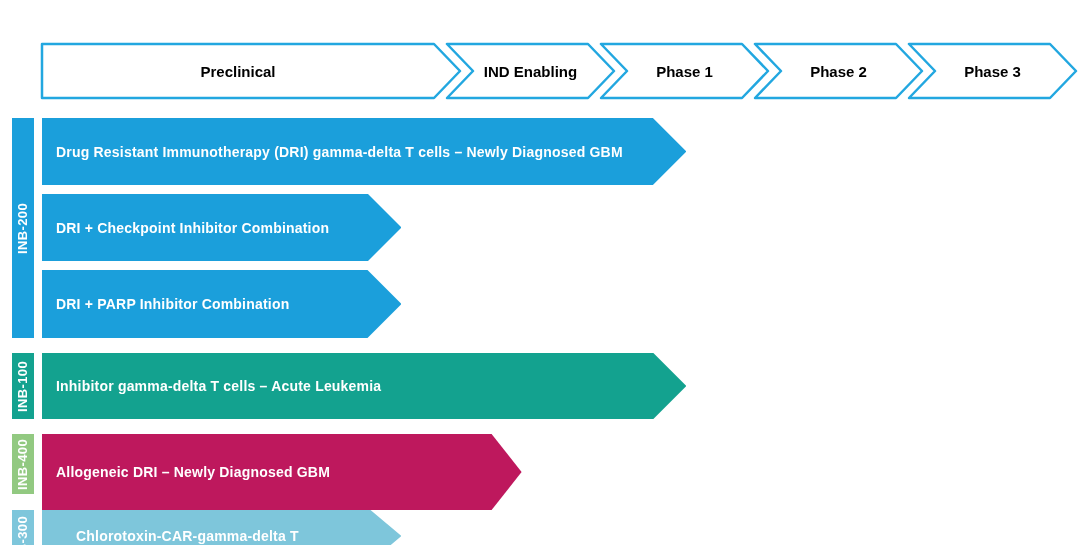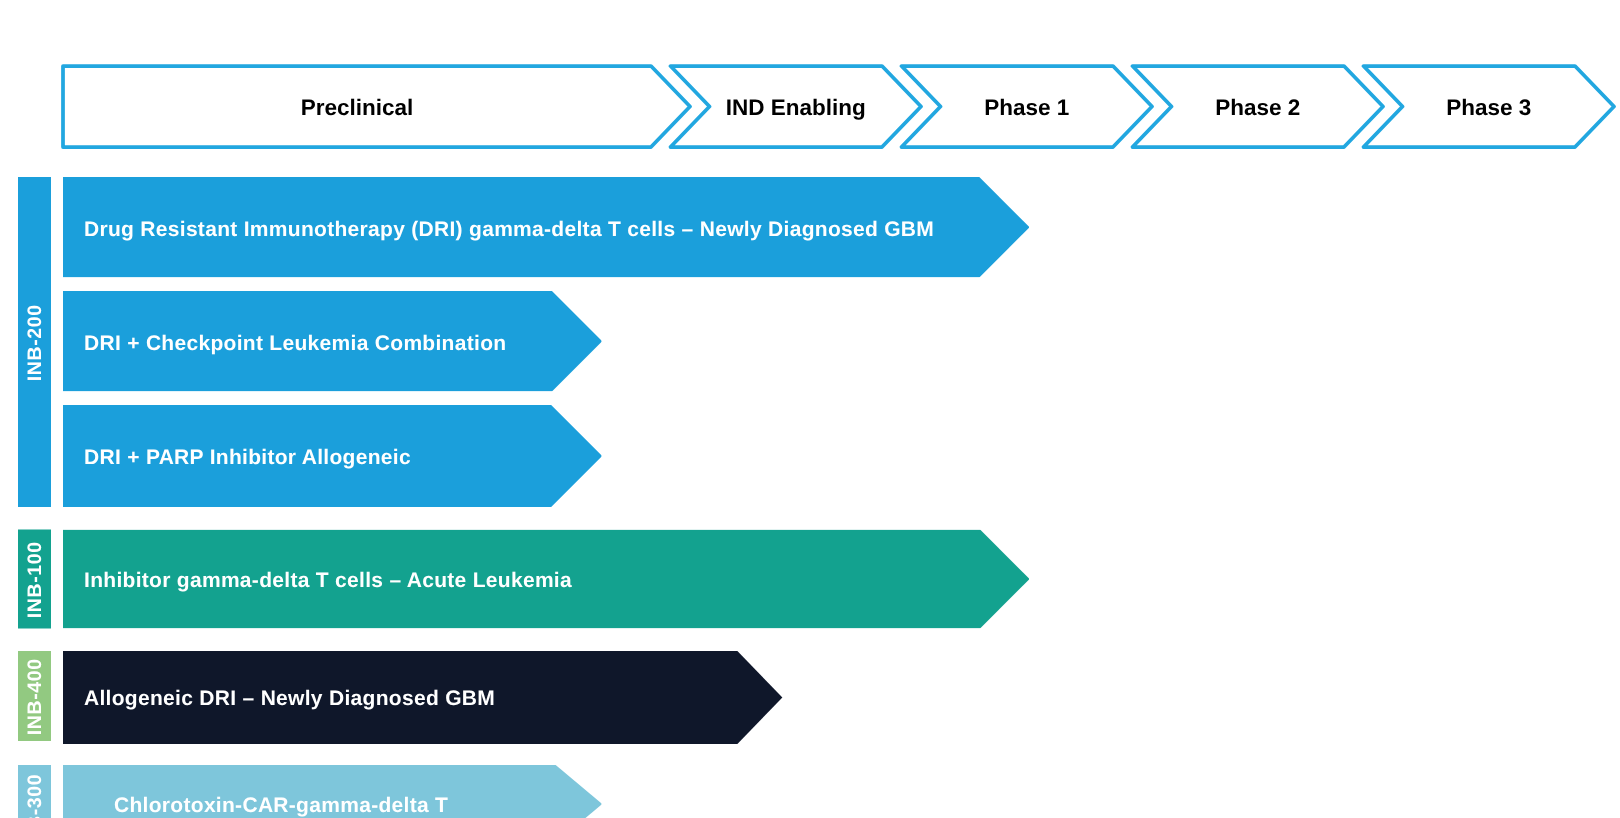--- a/index.html
+++ b/index.html
@@ -38,29 +38,29 @@
       <polygon points="755,8 896,8 922,35 896,62 755,62 781,35" fill="#FFFFFF" stroke="#22A7E0" stroke-width="2.5" stroke-linejoin="round"></polygon>
       <text x="838.5" y="40.5" text-anchor="middle" fill="#000000">Phase 2</text>
       <polygon points="909,8 1050,8 1076,35 1050,62 909,62 935,35" fill="#FFFFFF" stroke="#22A7E0" stroke-width="2.5" stroke-linejoin="round"></polygon>
       <text x="992.5" y="40.5" text-anchor="middle" fill="#000000">Phase 3</text>
     </svg>
   <div id="rows">
       <div class="bar" style="top: 82px; left: 42px; width: 644.38px; height: 67px; background: rgb(27, 159, 219); clip-path: polygon(0px 0px, calc(100% - 33.5px) 0px, 100% 50%, calc(100% - 33.5px) 100%, 0px 100%);">
         <span>Drug Resistant Immunotherapy (DRI) gamma-delta T cells – Newly Diagnosed GBM</span>
       </div>
       <div class="bar" style="top: 158px; left: 42px; width: 359.48px; height: 67px; background: rgb(27, 159, 219); clip-path: polygon(0px 0px, calc(100% - 33.5px) 0px, 100% 50%, calc(100% - 33.5px) 100%, 0px 100%);">
-        <span>DRI + Checkpoint Leukemia Combination</span>
+        <span>DRI + Checkpoint Inhibitor Combination</span>
       </div>
       <div class="bar" style="top: 234px; left: 42px; width: 359.48px; height: 68px; background: rgb(27, 159, 219); clip-path: polygon(0px 0px, calc(100% - 34px) 0px, 100% 50%, calc(100% - 34px) 100%, 0px 100%);">
-        <span>DRI + PARP Inhibitor Allogeneic</span>
+        <span>DRI + PARP Inhibitor Combination</span>
       </div>
       <div class="bar" style="top: 317px; left: 42px; width: 644.38px; height: 66px; background: rgb(19, 162, 143); clip-path: polygon(0px 0px, calc(100% - 33px) 0px, 100% 50%, calc(100% - 33px) 100%, 0px 100%);">
         <span>Inhibitor gamma-delta T cells – Acute Leukemia</span>
       </div>
-      <div class="bar" style="top: 398px; left: 42px; width: 479.6px; height: 62px; background: #0f172a; clip-path: polygon(0px 0px, calc(100% - 30px) 0px, 100% 50%, calc(100% - 30px) 100%, 0px 100%);">
+      <div class="bar" style="top: 398px; left: 42px; width: 479.6px; height: 76px; background: #be185d; clip-path: polygon(0px 0px, calc(100% - 30px) 0px, 100% 50%, calc(100% - 30px) 100%, 0px 100%);">
         <span>Allogeneic DRI – Newly Diagnosed GBM</span>
       </div>
       <div class="bar" style="top: 474px; left: 42px; width: 359.48px; height: 52px; background: rgb(126, 198, 219); clip-path: polygon(0px 0px, calc(100% - 31px) 0px, 100% 50%, calc(100% - 31px) 100%, 0px 100%); padding-left: 34px;">
         <span>Chlorotoxin-CAR-gamma-delta T</span>
       </div>
       <div class="group-label" style="top: 82px; left: 12px; width: 22px; height: 220px; background: rgb(27, 159, 219);">
         <span>INB-200</span>
       </div>
       <div class="group-label" style="top: 317px; left: 12px; width: 22px; height: 66px; background: rgb(19, 162, 143);">
         <span>INB-100</span>

